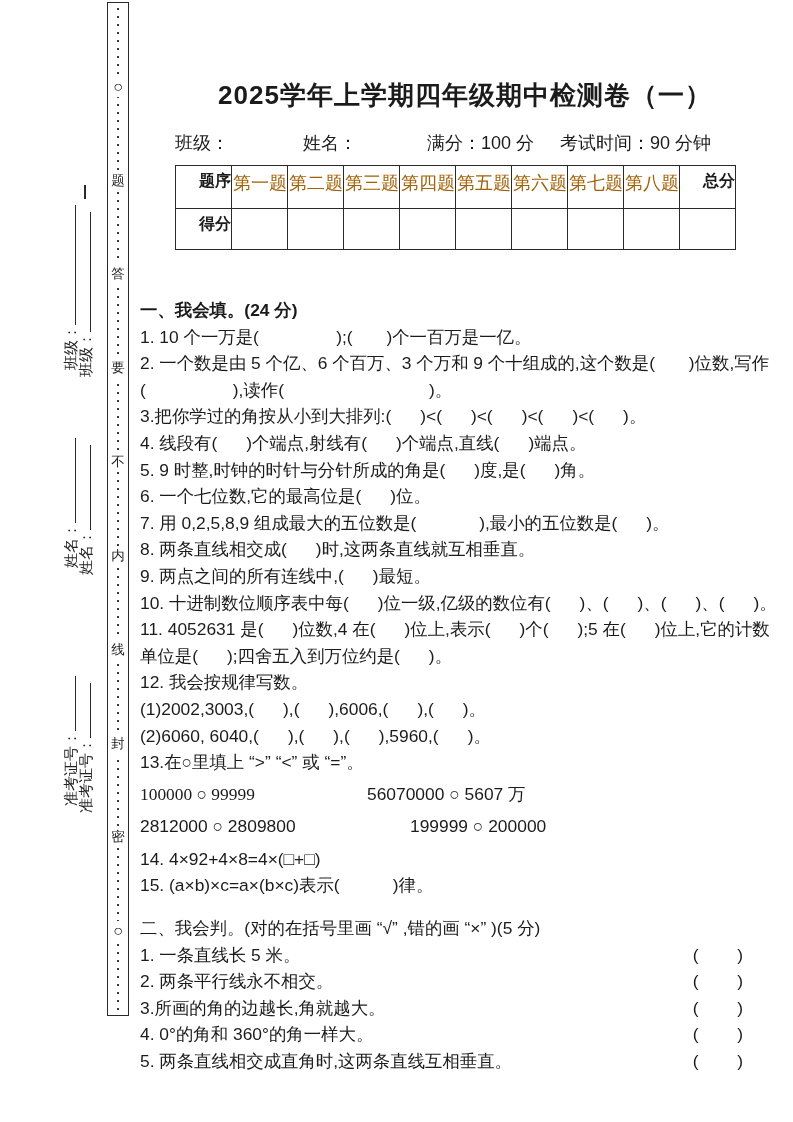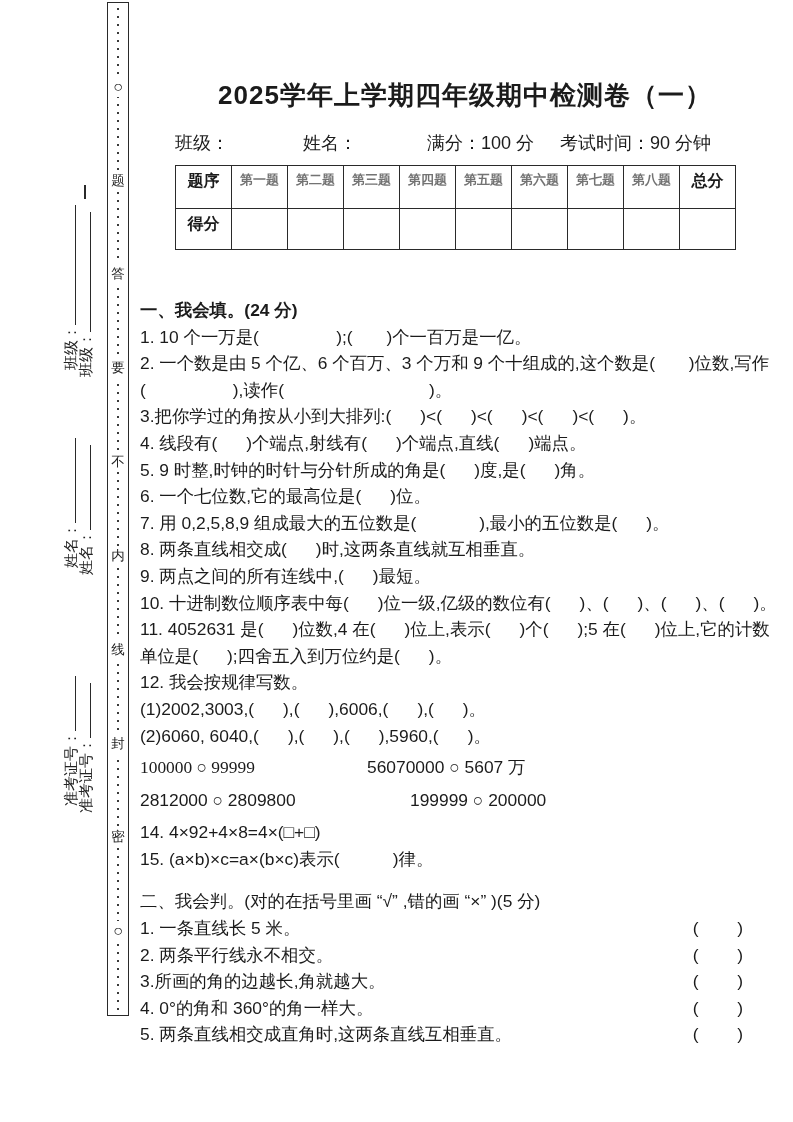--- a/index.html
+++ b/index.html
@@ -43,26 +43,26 @@
   .info span { position:absolute; top:0; white-space:pre; }
   .info .i1 { left:35px; }  .info .i2 { left:163px; }
   .info .i3 { left:287px; } .info .i4 { left:420px; }
 
   
   .score-table {
     position:absolute; left:175px; top:165px; width:561px;
     border-collapse:collapse; table-layout:fixed;
   }
   .score-table th, .score-table td {
-    border:1.5px solid #2a2a2a; vertical-align:top; text-align:center;
+    border:1.5px solid #2a2a2a; vertical-align:top; text-align:right;
     padding:5px 0 0 0; box-sizing:border-box;
   }
   .score-table tr.hdr  { height:43px; }
   .score-table tr.vals { height:41px; }
-  .score-table th.sub  { font-size:13px; font-weight:700; color:#737373; }
+  .score-table th.sub  { font-size:18px; font-weight:400; color:#a16207; }
   .score-table th.big  { font-size:16px; font-weight:700; }
 
   
   .body-text { position:absolute; left:140px; top:297px; width:653px; }
   .body-text p {
     margin:0; font-size:17.4px; line-height:26.6px; white-space:pre; color:#1b1b1b;
   }
   .sec-head { font-weight:700; }
   .cmp { margin:5px 0 6px 0 !important; }
   .cmp-left { display:inline-block; }
@@ -150,20 +150,21 @@
     <p>6. 一个七位数,它的最高位是(      )位。</p>
     <p>7. 用 0,2,5,8,9 组成最大的五位数是(             ),最小的五位数是(      )。</p>
     <p>8. 两条直线相交成(      )时,这两条直线就互相垂直。</p>
     <p>9. 两点之间的所有连线中,(      )最短。</p>
     <p>10. 十进制数位顺序表中每(      )位一级,亿级的数位有(      )、(      )、(      )、(      )。</p>
     <p>11. 4052631 是(      )位数,4 在(      )位上,表示(      )个(      );5 在(      )位上,它的计数</p>
     <p>单位是(      );四舍五入到万位约是(      )。</p>
     <p>12. 我会按规律写数。</p>
     <p>(1)2002,3003,(      ),(      ),6006,(      ),(      )。</p>
     <p>(2)6060, 6040,(      ),(      ),(      ),5960,(      )。</p>
+    <p>13.在○里填上 “&gt;” “&lt;” 或 “=”。</p>
 
     <p class="cmp"><span class="cmp-left w1">100000 ○ 99999</span><span>56070000 ○ 5607 万</span></p>
     <p class="cmp"><span class="cmp-left w2">2812000 ○ 2809800</span><span>199999 ○ 200000</span></p>
 
     <p>14. 4×92+4×8=4×(□+□)</p>
     <p>15. (a×b)×c=a×(b×c)表示(           )律。</p>
 
     <p class="sec2-head">二、我会判。(对的在括号里画 “√” ,错的画 “×” )(5 分)</p>
     <p class="tf"><span>1. 一条直线长 5 米。</span><span>(        )</span></p>
     <p class="tf"><span>2. 两条平行线永不相交。</span><span>(        )</span></p>

